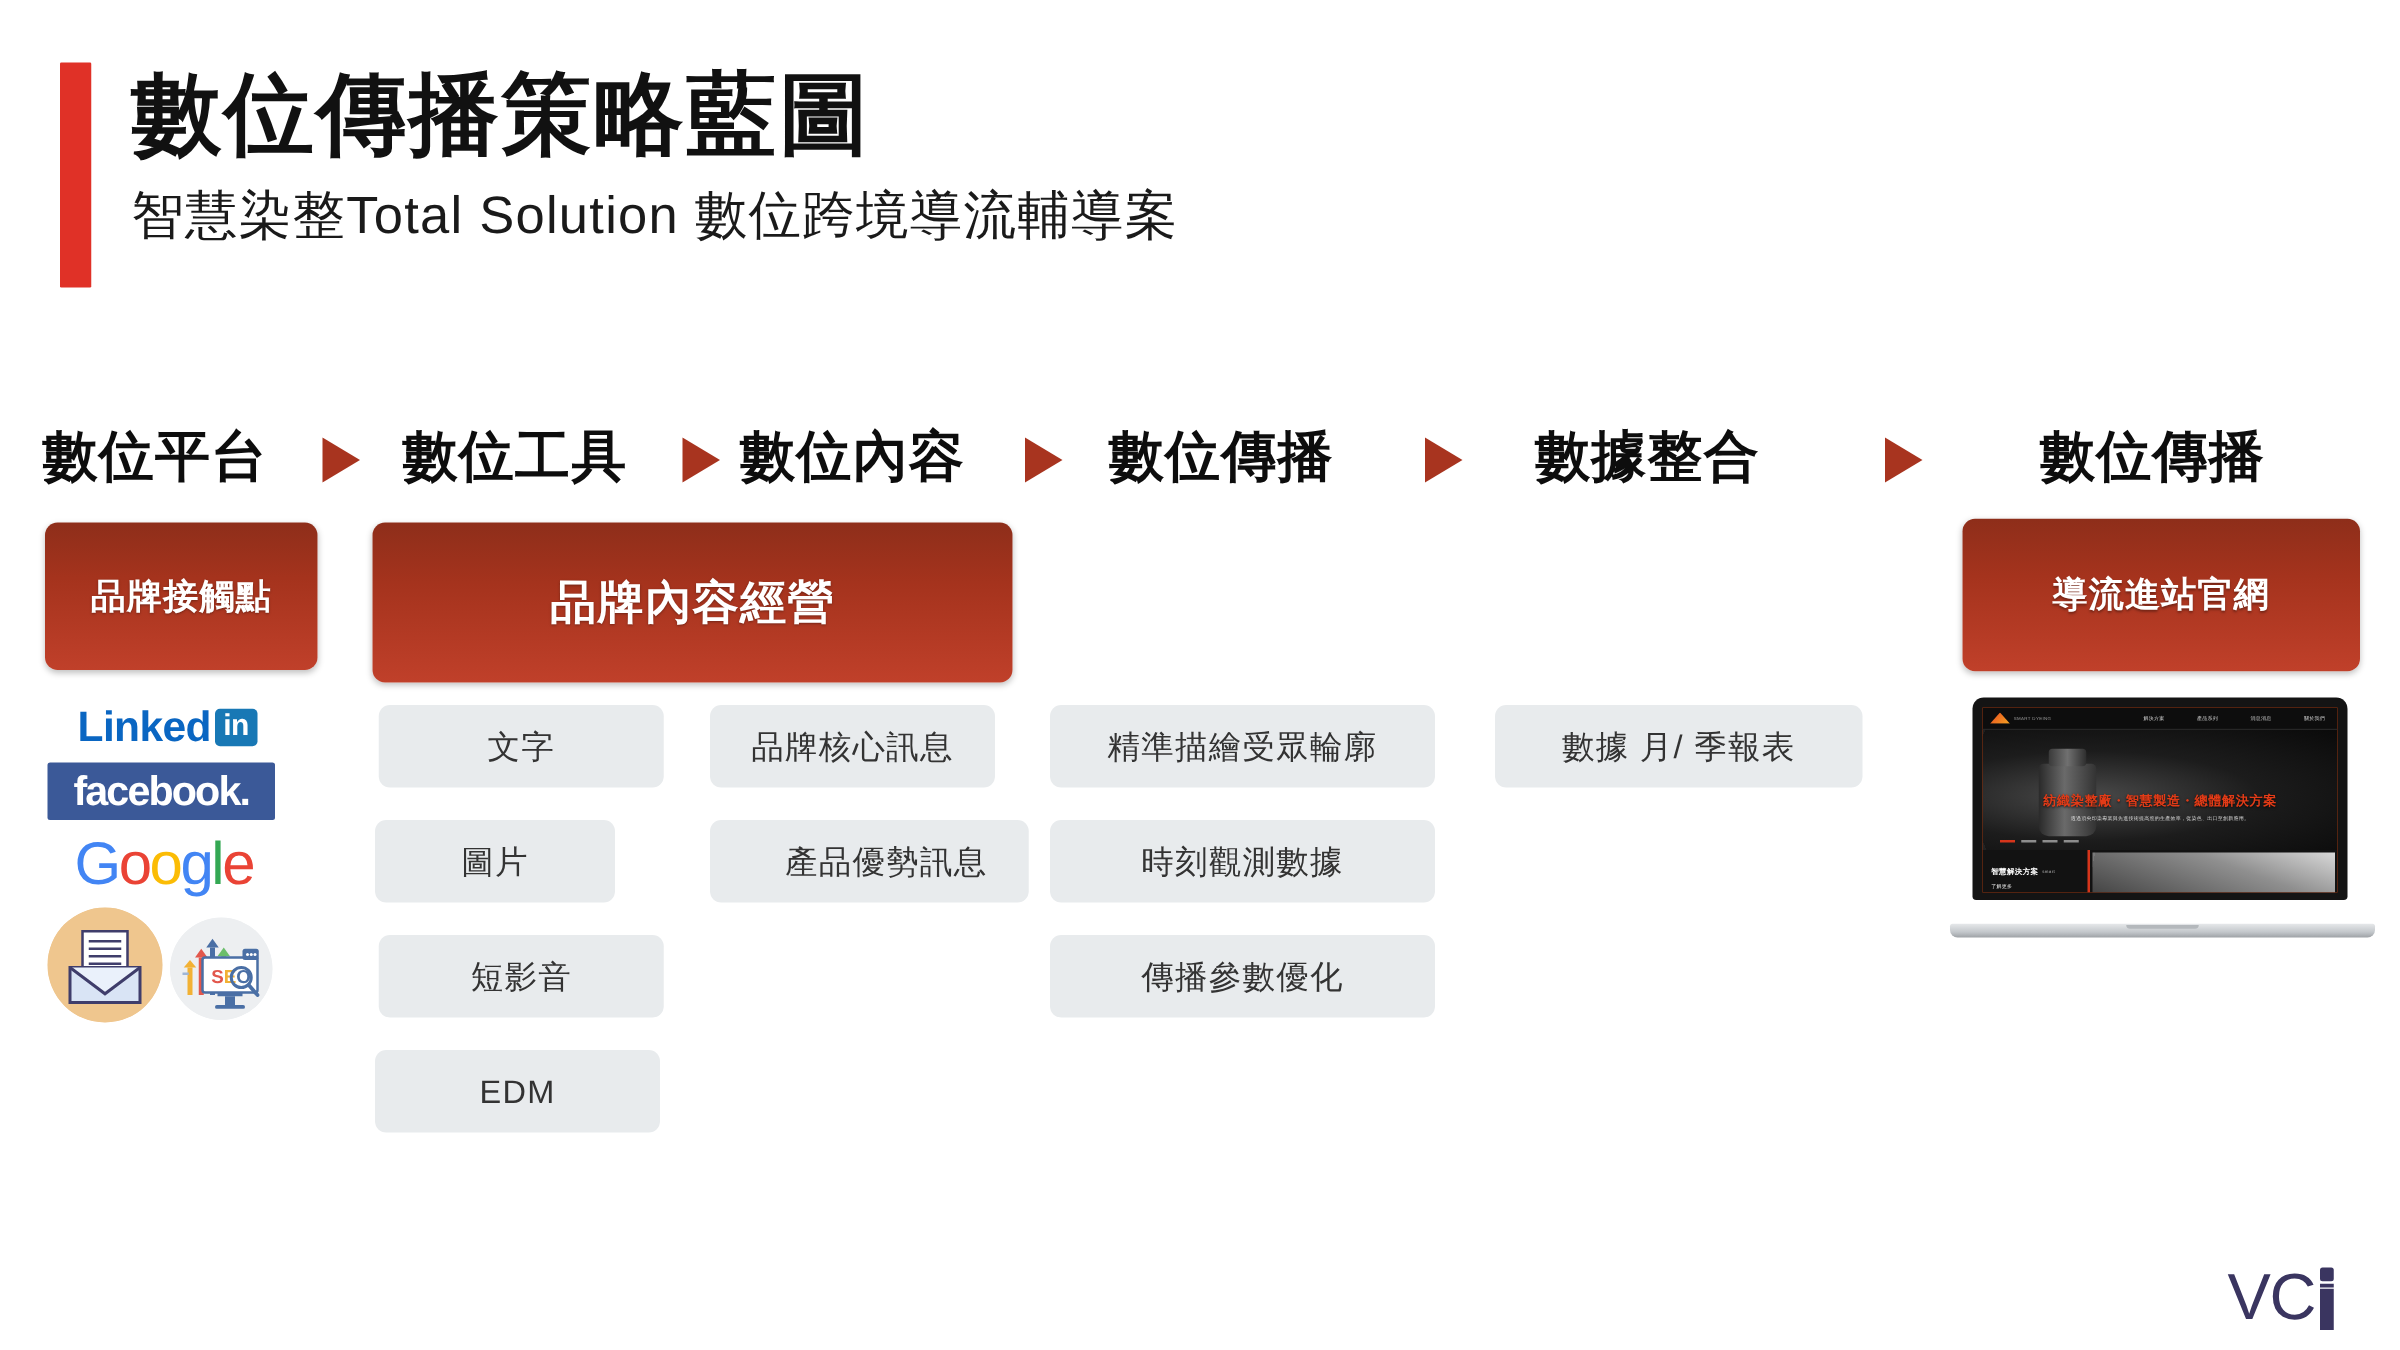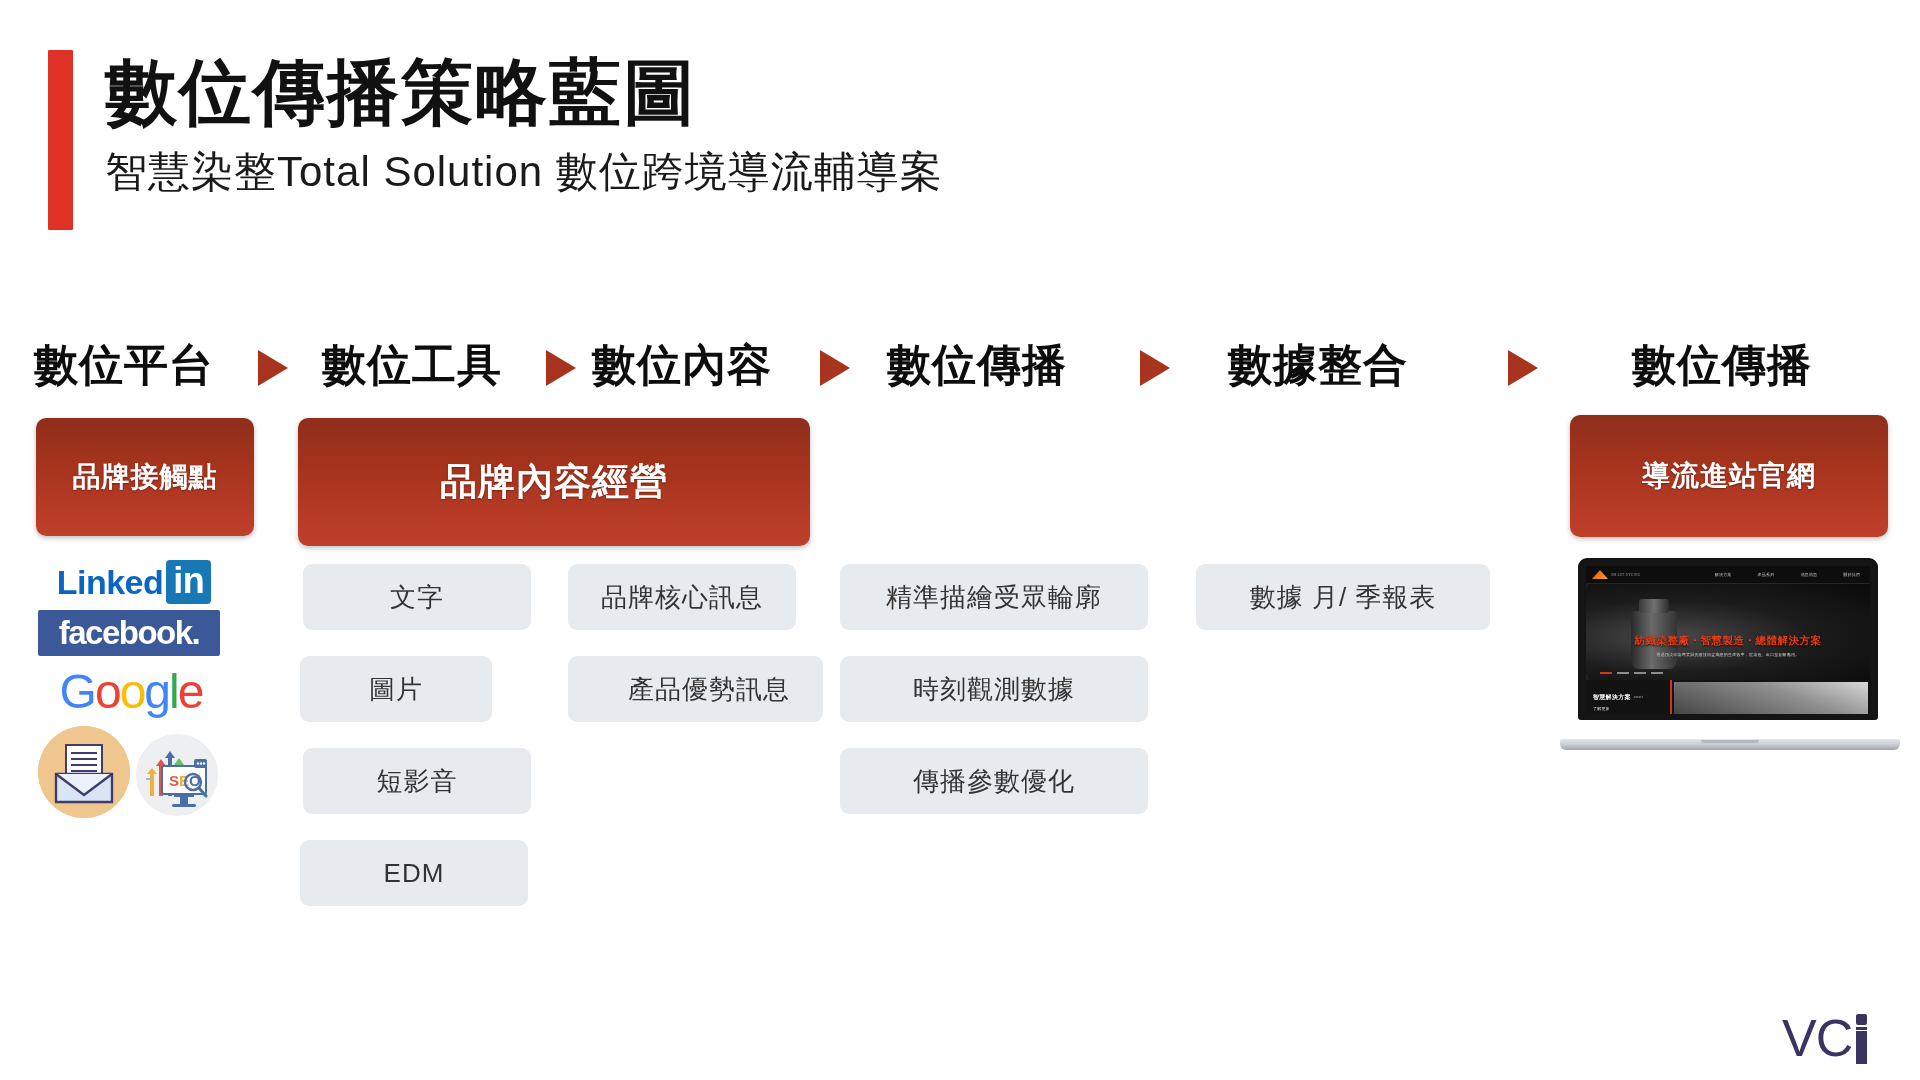--- a/index.html
+++ b/index.html
@@ -57,21 +57,21 @@
   }
 
   
   .logo-stack{position:absolute;left:38px;top:560px;width:200px;}
   .logo-linkedin{
     width:192px;height:44px;display:flex;align-items:center;justify-content:center;
     font-size:34px;font-weight:bold;color:#0A66C2;letter-spacing:-.5px;
   }
   .logo-linkedin .li-in{
     background:#1878B5;color:#ffffff;border-radius:4px;
-    padding:0 7px 2px 7px;margin-left:3px;font-size:36px;
+    padding:0 7px 2px 7px;margin-left:3px;font-size:24px;
   }
   .logo-facebook{
     margin-top:6px;width:182px;height:46px;background:#3B5998;border-radius:2px;
     display:flex;align-items:center;justify-content:center;
     color:#ffffff;font-size:33px;font-weight:bold;letter-spacing:-1.5px;
   }
   .logo-google{
     margin-top:8px;width:186px;height:54px;display:flex;align-items:center;justify-content:center;
     font-size:48px;font-weight:500;letter-spacing:-2px;
   }
@@ -81,21 +81,21 @@
   .circ{border-radius:50%;position:relative;overflow:hidden;}
   .mail-circ{width:92px;height:92px;background:#EFC68E;}
   .seo-circ{width:82px;height:82px;background:#EDEFF1;margin-top:6px;}
 
   
   .laptop{position:absolute;left:1560px;top:558px;width:340px;height:192px;}
   .lid{
     position:absolute;left:18px;top:0;width:300px;height:162px;
     background:#141414;border-radius:9px 9px 3px 3px;padding:8px 8px 6px 8px;box-sizing:border-box;
   }
-  .screen{width:100%;height:100%;background:#c2410c;position:relative;overflow:hidden;font-family:Liberation Serif, serif;}
+  .screen{width:100%;height:100%;background:#c2410c;position:relative;overflow:hidden;}
   .site-nav{
     position:absolute;left:0;top:0;right:0;height:18px;background:#0d0d0d;
     border-bottom:1px solid #262626;display:flex;align-items:center;padding:0 6px;box-sizing:border-box;
   }
   .site-logo{width:16px;height:9px;background:linear-gradient(135deg,#E8481F,#F5A623);clip-path:polygon(0 100%,50% 0,100% 100%);}
   .site-logo-txt{font-size:3.5px;color:#9a9a9a;margin-left:3px;letter-spacing:.3px;}
   .site-nav-items{margin-left:auto;display:flex;gap:26px;padding-right:4px;}
   .site-nav-items span{font-size:4px;color:#c9c9c9;letter-spacing:.2px;}
   .hero{
     position:absolute;left:0;top:18px;right:0;bottom:34px;

